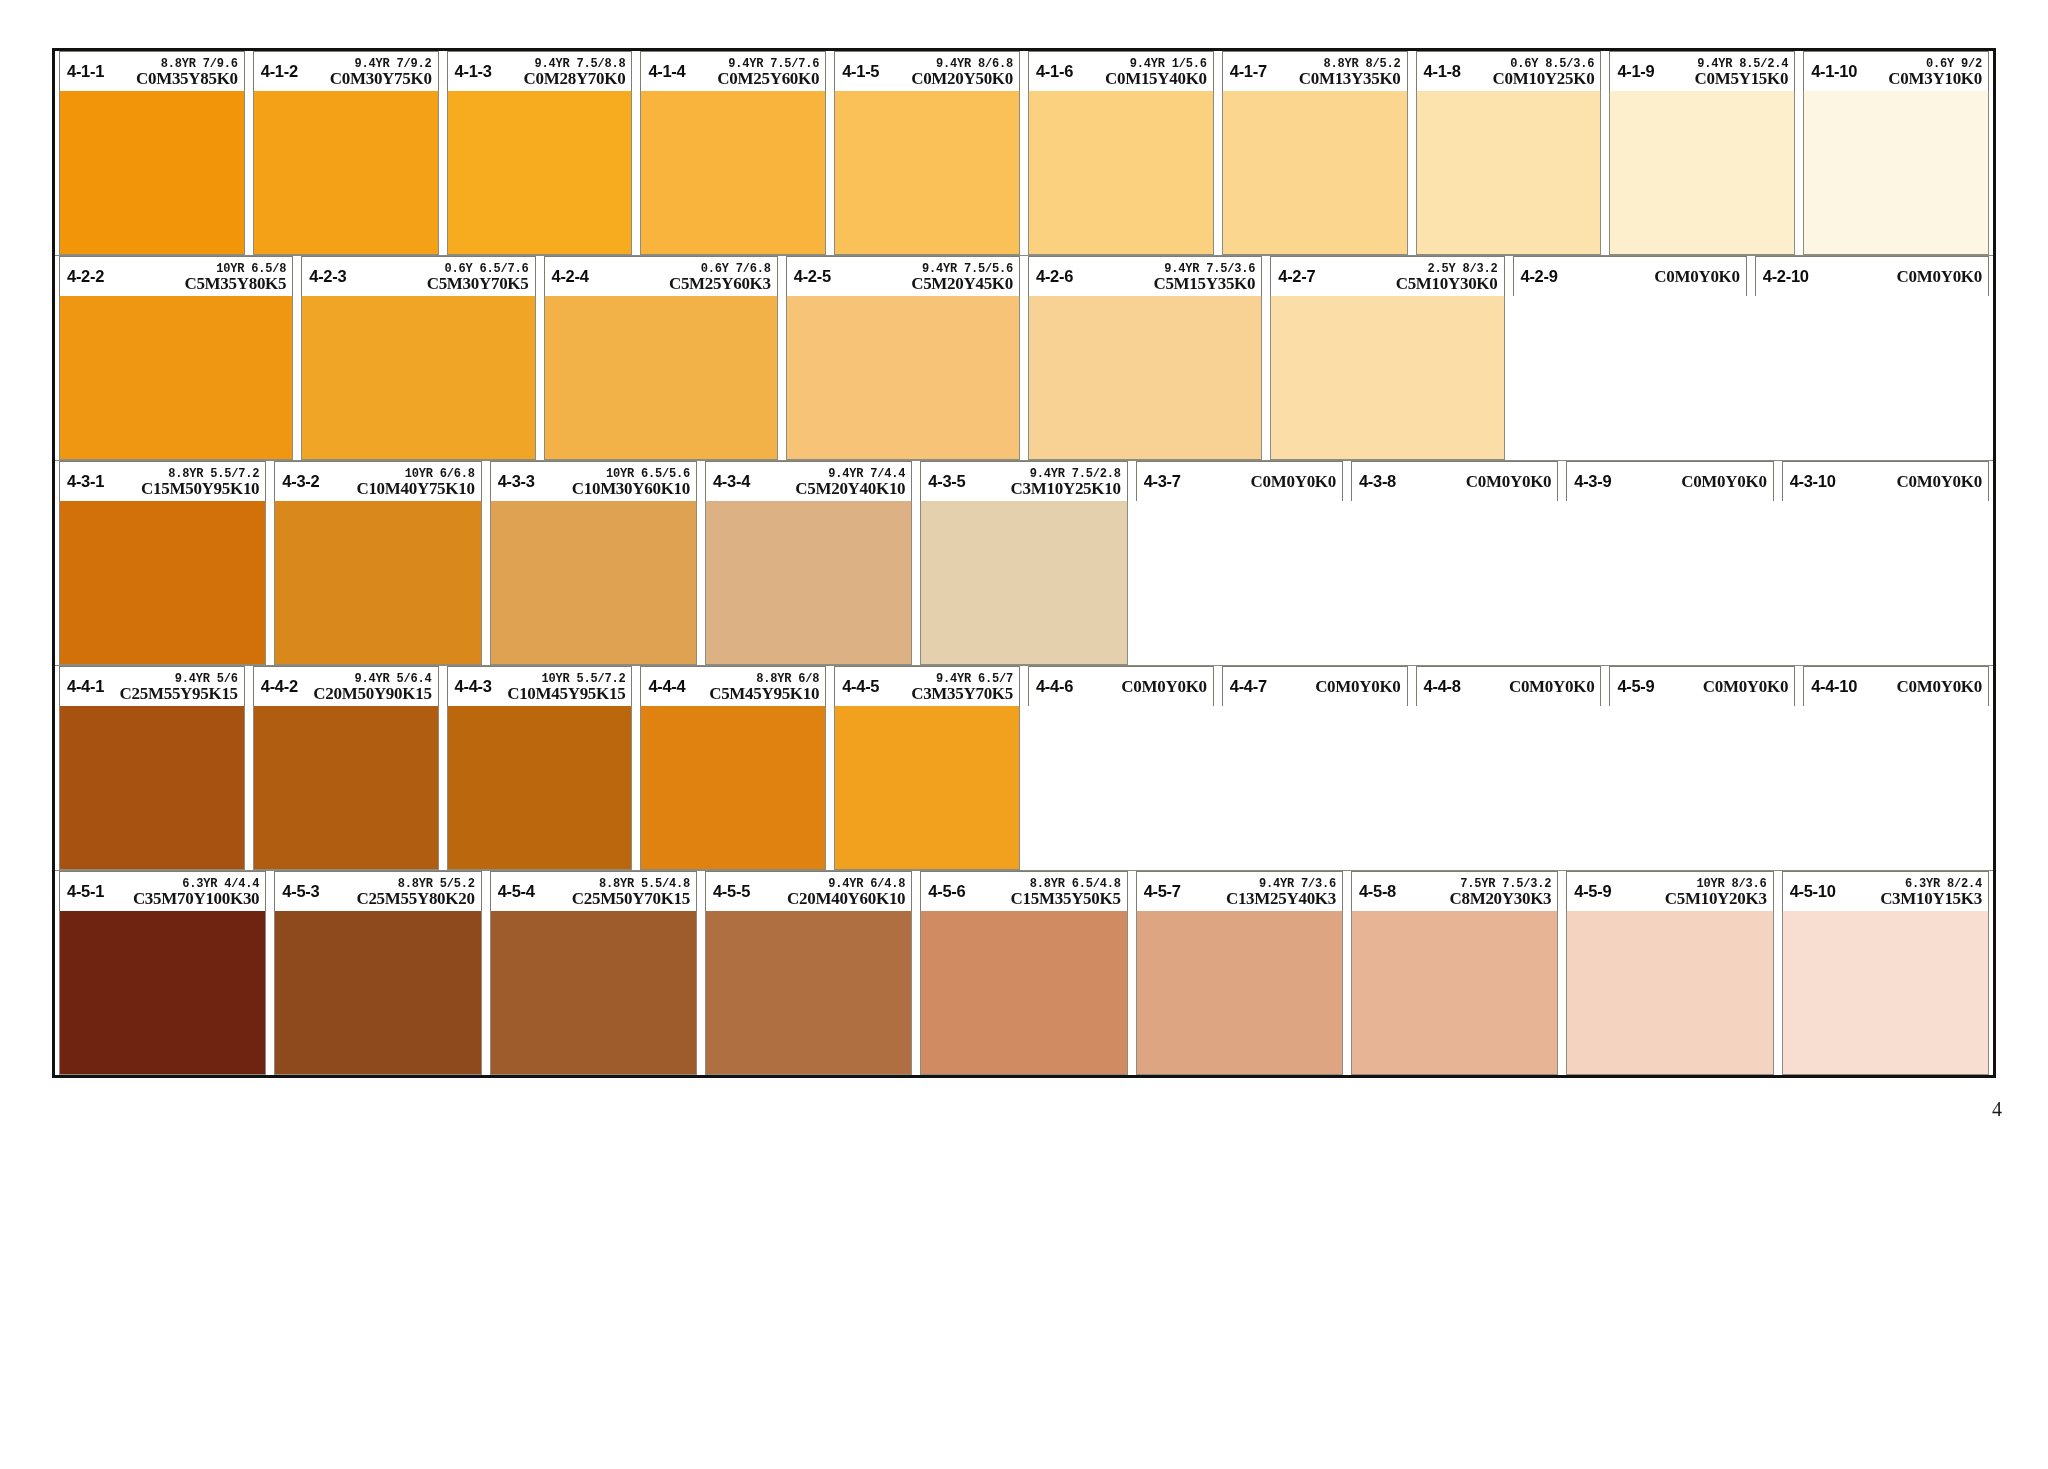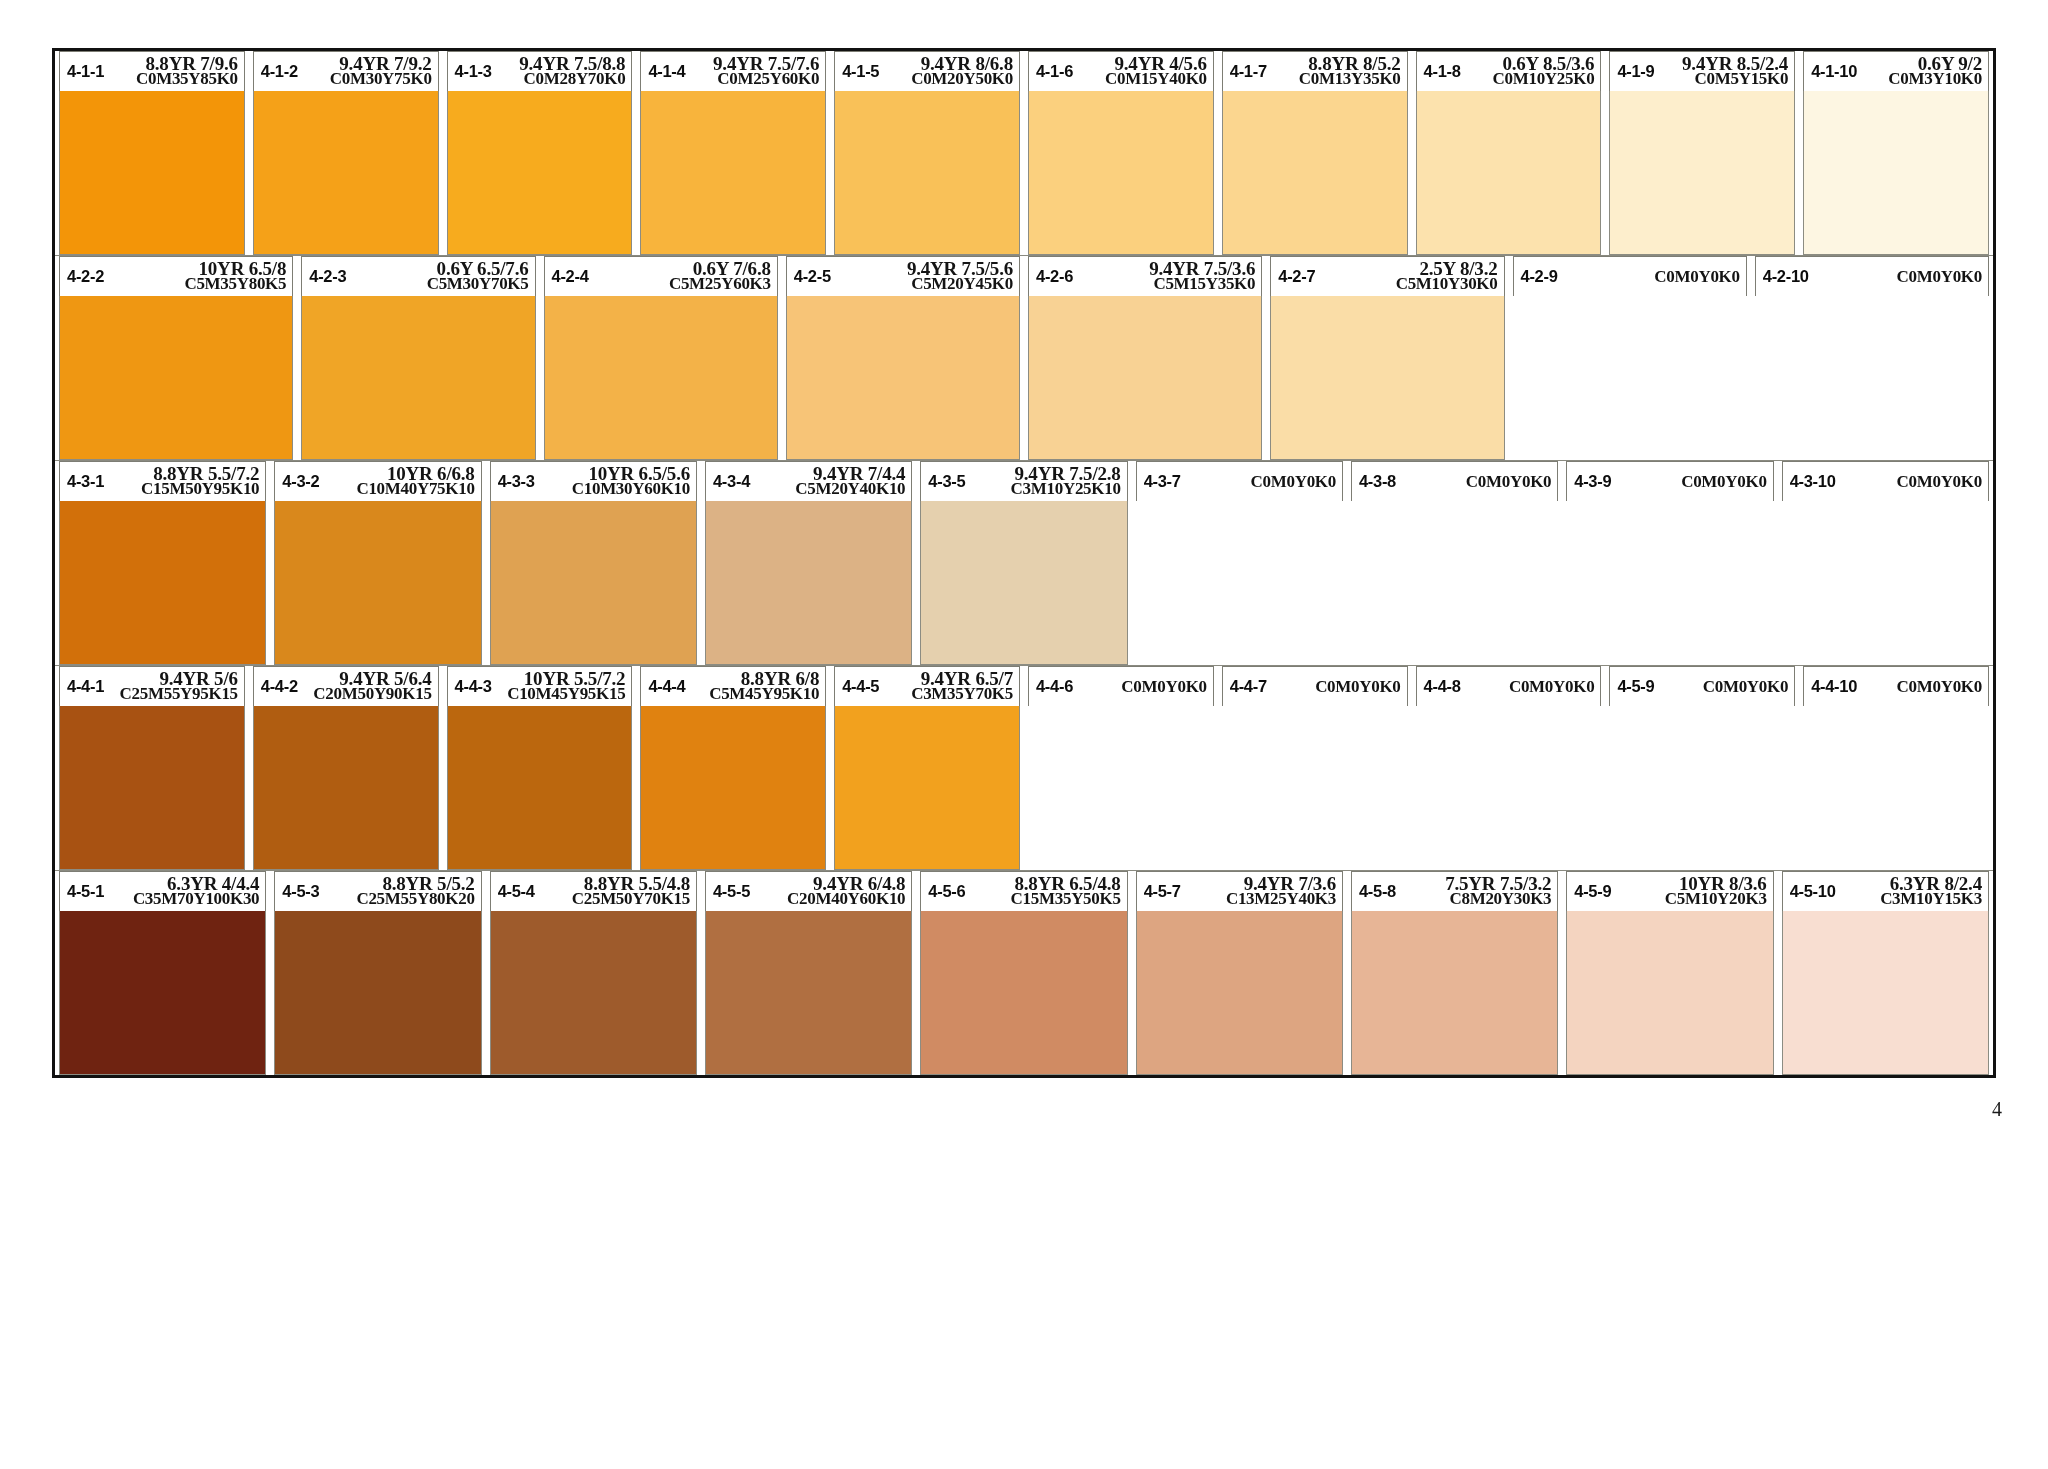--- a/index.html
+++ b/index.html
@@ -83,23 +83,23 @@
     display: flex;
     flex-direction: column;
     align-items: flex-end;
     justify-content: center;
     flex: 1 1 auto;
     min-width: 0;
     padding-left: 4px;
   }
 
   .munsell {
-    font-family: Liberation Serif, serif;
+    font-family: Liberation Mono, monospace;
     font-weight: bold;
-    font-size: 19px;
+    font-size: 12px;
     line-height: 14px;
     color: #141414;
     white-space: nowrap;
     letter-spacing: -0.2px;
   }
 
   .cmyk {
     font-family: "Liberation Serif", serif;
     font-weight: bold;
     font-size: 17px;
@@ -190,21 +190,21 @@
               <span class="munsell">9.4YR 8/6.8</span>
               <span class="cmyk">C0M20Y50K0</span>
             </div>
           </div>
           <div class="swatch" style="background: rgb(249, 193, 88);"></div>
         </div>
         <div class="swatch-cell">
           <div class="cell-header">
             <span class="cell-id">4-1-6</span>
             <div class="cell-codes">
-              <span class="munsell">9.4YR 4/5.6</span>
+              <span class="munsell">9.4YR 1/5.6</span>
               <span class="cmyk">C0M15Y40K0</span>
             </div>
           </div>
           <div class="swatch" style="background: rgb(251, 208, 126);"></div>
         </div>
         <div class="swatch-cell">
           <div class="cell-header">
             <span class="cell-id">4-1-7</span>
             <div class="cell-codes">
               <span class="munsell">8.8YR 8/5.2</span>

